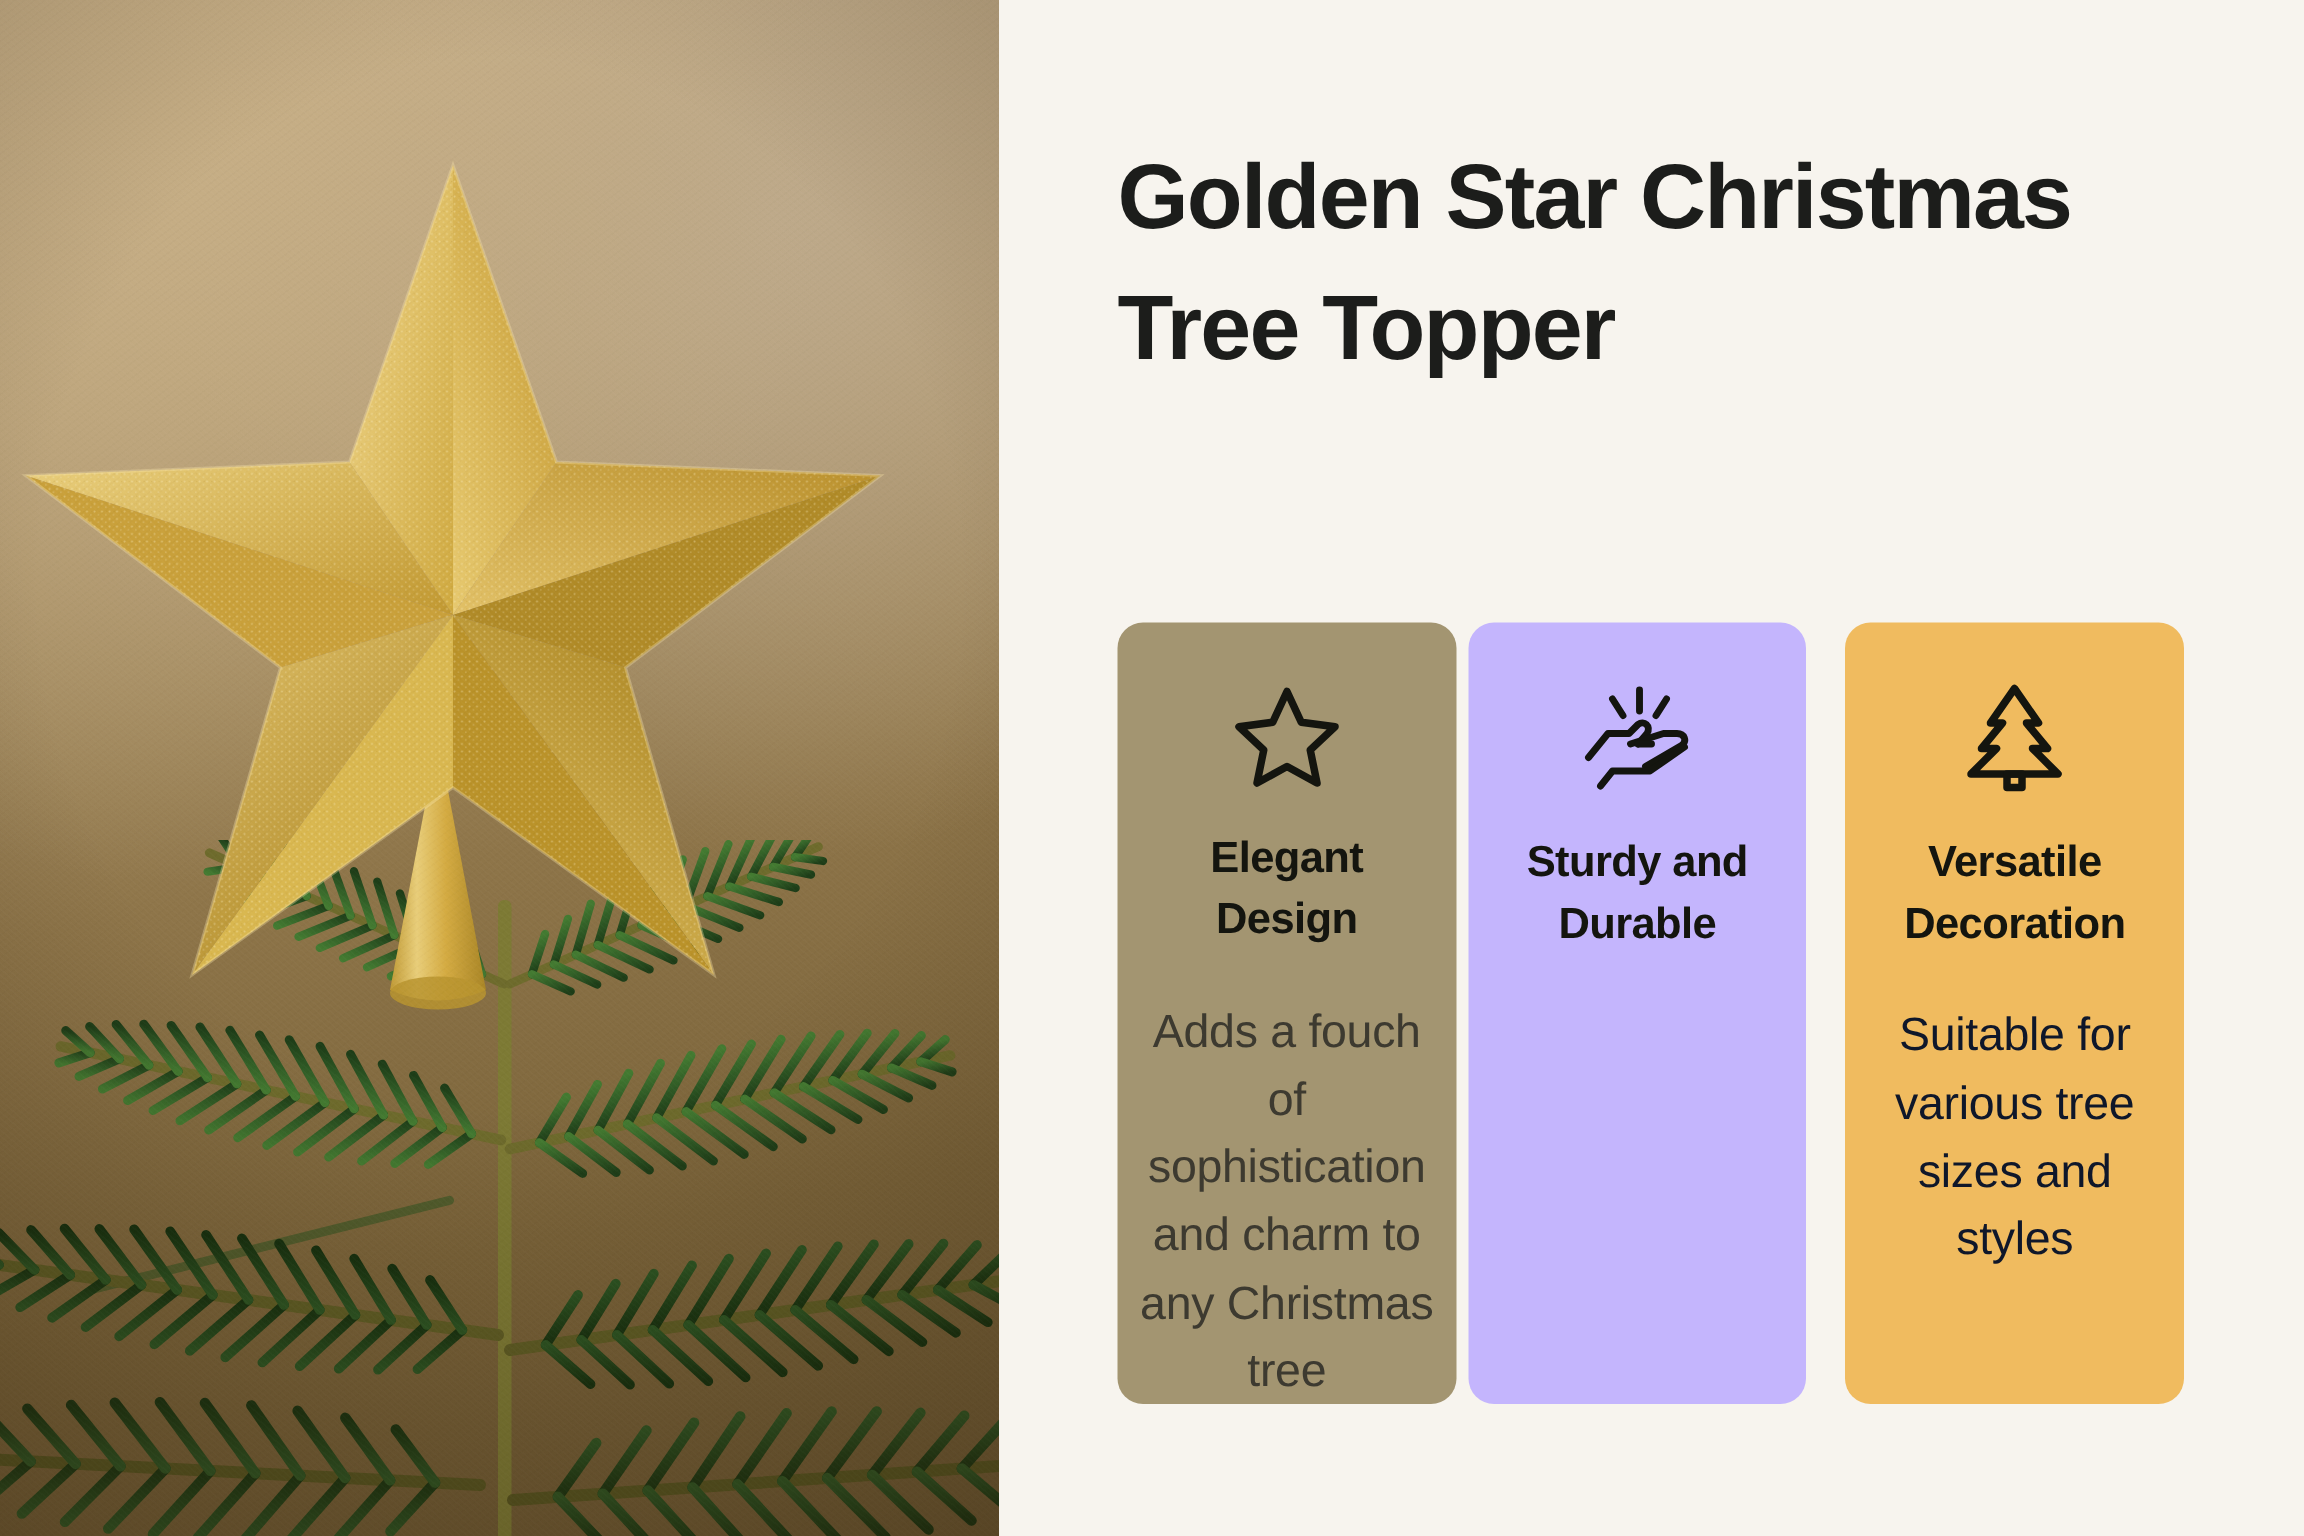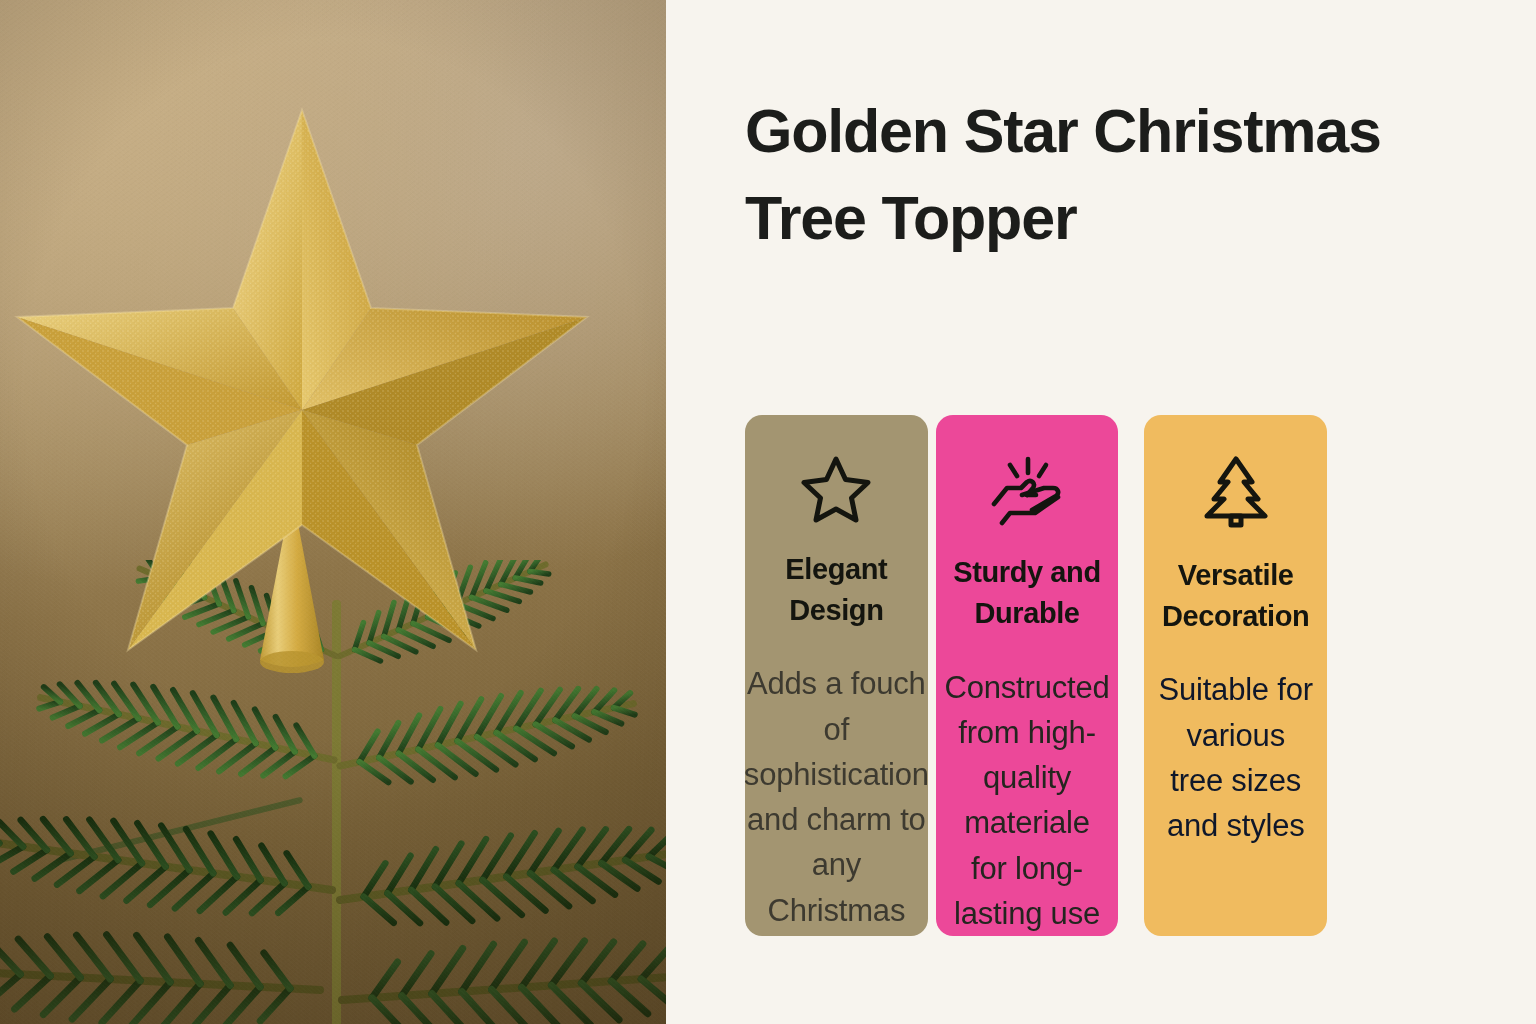--- a/index.html
+++ b/index.html
@@ -53,21 +53,21 @@
     font-weight:bold;
     line-height:1.43;
     letter-spacing:-1.2px;
     color:#1c1d1b;
     white-space:pre-line;
   }
 
   .cards {
     position:absolute;
     left:79px; top:415px;
-    width:582px; height:521px;
+    width:711px; height:521px;
     display:flex;
     gap:8px;
   }
   .card {
     flex:1 1 0;
     border-radius:17px;
     padding:38px 14px 0 14px;
     display:flex;
     flex-direction:column;
     align-items:center;
@@ -90,21 +90,21 @@
     white-space:pre-line;
   }
   .card-body {
     font-size:31px;
     line-height:1.46;
     letter-spacing:-0.2px;
     text-align:center;
   }
   .card-1 { background:#a39571; }
   .card-1 .card-body { color:#3d3a30; }
-  .card-2 { background:#ec4899; }
+  .card-2 { background:#c4b5fd; }
   .card-2 .card-body { color:#24251f; }
   .card-3 { background:#f0bb5f;margin-left:18px; }
   .card-3 .card-body { color:#0f172a; }
 </style>
 </head>
 <body>
 
 <div class="page">
 
   <div class="photo-panel">
@@ -499,21 +499,20 @@
             <line x1="58" y1="10" x2="51" y2="21"></line>
 
             <path d="M6 49 L19 33 L33 33 L39 27 C43 24 48 28 45 33 L39 40"></path>
             <path d="M34 40 L56 33 L65 33 C70 33 72 38 68 41 L44 55"></path>
 
             <path d="M14 68 L22 58 L47 58 L70 42"></path>
             <path d="M39 40 L48 40"></path>
           </svg>
         </div>
         <div class="card-title">Sturdy and Durable</div>
-        <div class="card-body">Constructed from high-quality materiale for long-lasting use</div>
       </div>
 
       <div class="card card-3">
         <div class="card-icon">
           <svg viewBox="0 0 72 74" width="72" height="74" fill="none" stroke="#14150f" stroke-width="5" stroke-linejoin="round" stroke-linecap="round">
             <path d="M36 4
                      L52 27 L44 27
                      L58 44 L48 44
                      L65 61 L7 61
                      L24 44 L14 44

